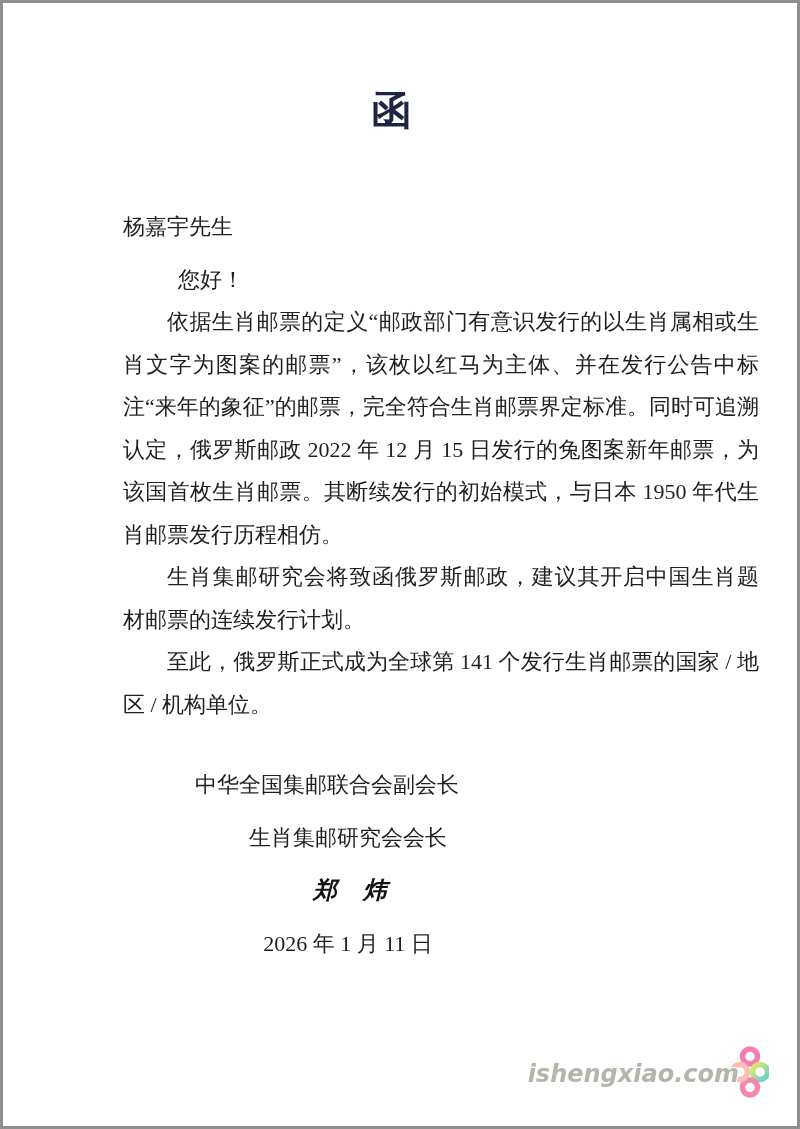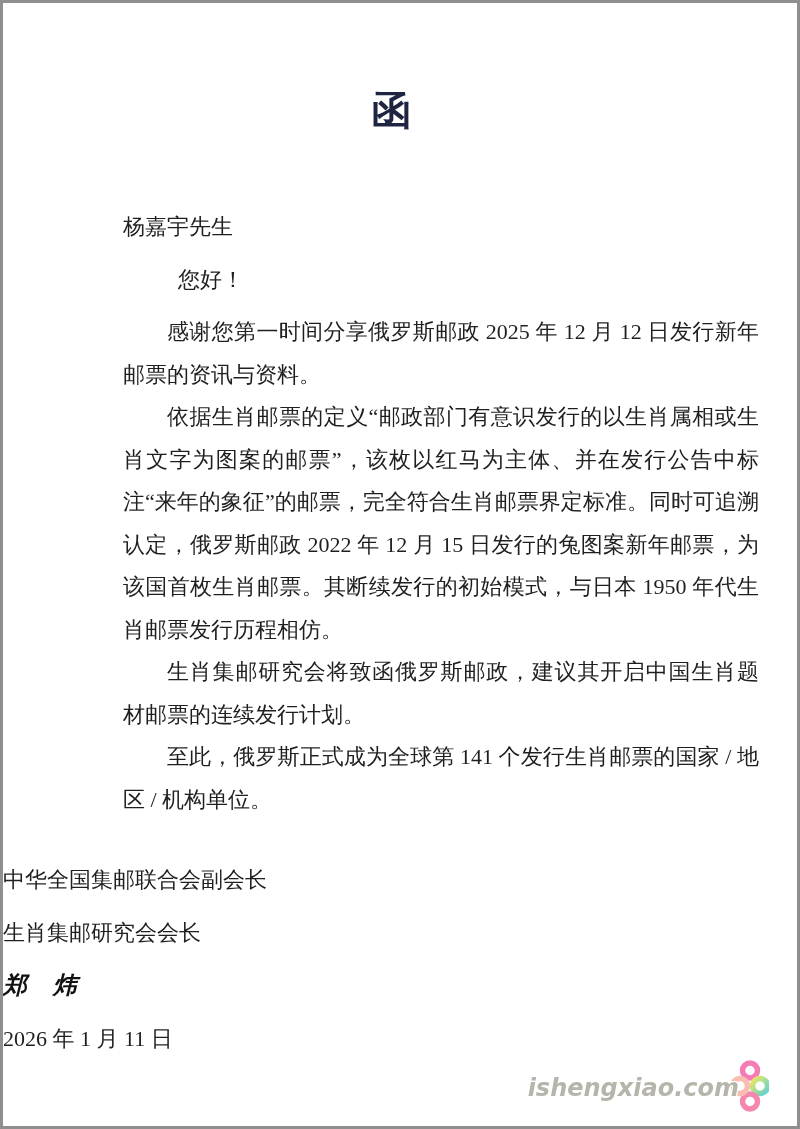--- a/index.html
+++ b/index.html
@@ -53,40 +53,40 @@
     text-indent: 2em;
     text-align: justify;
     text-justify: inter-ideograph;
     font-size: 22px;
     line-height: 42.5px;
   }
   .para-first { margin-top: 10px; }
 
   .signature-block {
     margin-top: 32px;
-    text-align: left;
+    text-align: center;
     font-size: 22px;
   }
   .sig-line1 { line-height: 53px; padding-right: 146px; }
   .sig-line2 { line-height: 53px; padding-right: 104px; }
   .sig-name  {
     line-height: 53px;
     padding-right: 90px;
     font-weight: bold;
     font-style: italic;
     font-size: 24px;
     letter-spacing: 10px;
     color: #111111;
   }
   .sig-date  { line-height: 53px; padding-right: 104px; }
 
   .watermark {
     position: absolute;
     right: 28px;
-    bottom: 10px;
+    bottom: 24px;
     display: flex;
     align-items: center;
     pointer-events: none;
   }
   .watermark-text {
     font-family: "DejaVu Sans", "Liberation Sans", sans-serif;
     font-weight: bold;
     font-style: italic;
     font-size: 24px;
     color: #b5b5ab;
@@ -105,21 +105,20 @@
 <div class="page">
 
   <div class="letter-title">函</div>
 
   <div class="letter-column">
 
     <div class="recipient">杨嘉宇先生</div>
 
     <div class="greeting">您好！</div>
 
-    <p class="para para-first">感谢您第一时间分享俄罗斯邮政 2025 年 12 月 12 日发行新年邮票的资讯与资料。</p>
 
     <p class="para">依据生肖邮票的定义“邮政部门有意识发行的以生肖属相或生肖文字为图案的邮票”，该枚以红马为主体、并在发行公告中标注“来年的象征”的邮票，完全符合生肖邮票界定标准。同时可追溯认定，俄罗斯邮政 2022 年 12 月 15 日发行的兔图案新年邮票，为该国首枚生肖邮票。其断续发行的初始模式，与日本 1950 年代生肖邮票发行历程相仿。</p>
 
     <p class="para">生肖集邮研究会将致函俄罗斯邮政，建议其开启中国生肖题材邮票的连续发行计划。</p>
 
     <p class="para">至此，俄罗斯正式成为全球第 141 个发行生肖邮票的国家 / 地区 / 机构单位。</p>
   </div>
 
   <div class="signature-block">
     <div class="sig-line1">中华全国集邮联合会副会长</div>

